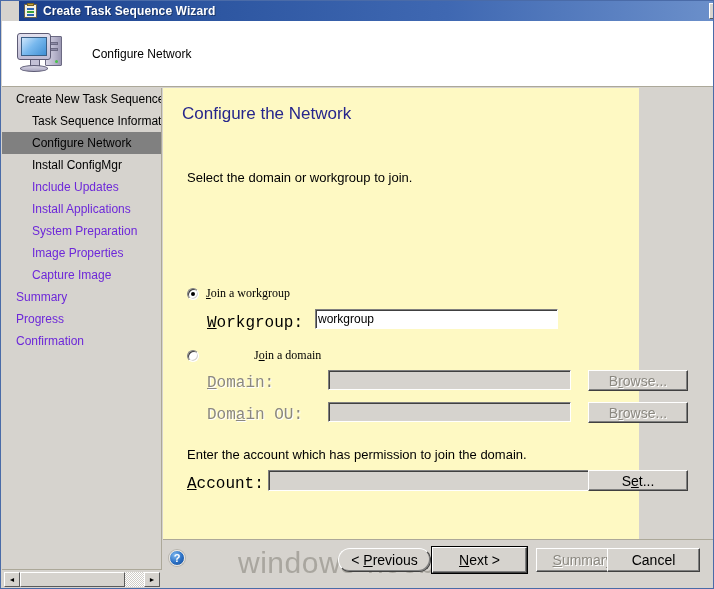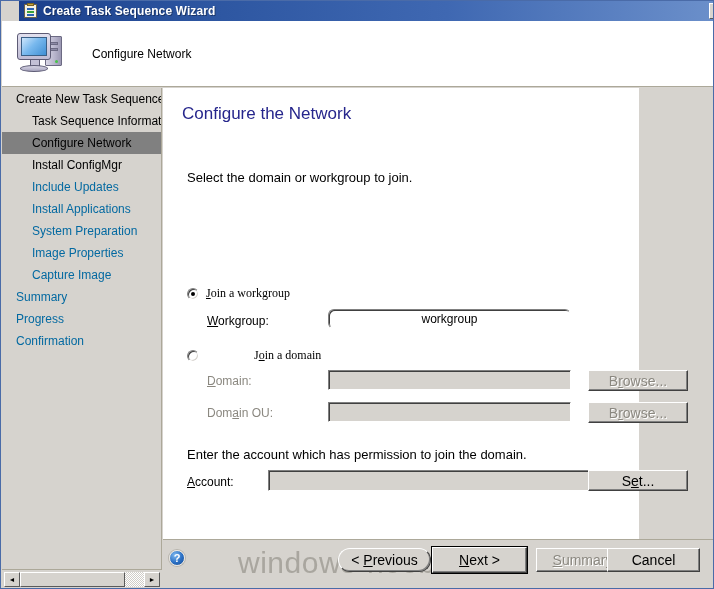--- a/index.html
+++ b/index.html
@@ -193,21 +193,21 @@
     height: 22px;
     line-height: 22px;
     font-size: 12px;
     color: #000000;
     white-space: nowrap;
     padding-left: 14px;
     box-sizing: border-box;
     cursor: default;
   }
   .nav-item.sub { padding-left: 30px; }
-  .nav-item.dim { color: #0369a1; }
+  .nav-item.dim { color: #6d28d9; }
   .nav-item.selected {
     background: #808080;
     color: #000000;
     width: 160px;
   }
 
   
   .sb-scroll {
     position: absolute;
     left: 1px; top: 568px;
@@ -253,23 +253,22 @@
     box-sizing: border-box;
     cursor: default;
   }
 
   
   .main {
     position: absolute;
     left: 162px; top: 87px;
     width: 476px;
     height: 451px;
-    background: #ffffff;
-    box-sizing: border-box;
-    text-align: center;
+    background: #fef9c3;
+    box-sizing: border-box;
   }
   .page-title {
     position: absolute;
     left: 19px; top: 16px;
     font-size: 17px;
     color: #26268c;
     white-space: nowrap;
   }
   .intro-text {
     position: absolute;
@@ -306,23 +305,24 @@
     content: "";
     position: absolute;
     left: 3px; top: 3px;
     width: 4px; height: 4px;
     border-radius: 50%;
     background: #000000;
   }
 
   .fld-label {
     position: absolute;
-    font-size: 12px;
+    font-size: 16px;
     color: #000;
     white-space: nowrap;
+    font-family: Liberation Mono, monospace;
   }
   .fld-label.disabled {
     color: #8b8880;
     text-shadow: 1px 1px 0 #ffffff;
   }
   .textbox {
     position: absolute;
     background: #ffffff;
     border-top: 1px solid #808080;
     border-left: 1px solid #808080;
@@ -482,21 +482,21 @@
 
     <div class="page-title">Configure the Network</div>
     <div class="intro-text">Select the domain or workgroup to join.</div>
 
     <div class="radio-row" style="left:24px; top:198px;">
       <span class="radio checked"></span>
       <span><u class="acc" id="wg-acc">J</u><span id="wg-suf">oin a workgroup</span></span>
     </div>
 
     <div class="fld-label" style="left:44px; top:226px;"><u class="acc" id="wgf-acc">W</u><span id="wgf-suf">orkgroup:</span></div>
-    <div class="textbox" style="left:165px; top:221px; width:243px; height:20px;border-radius:6px;">workgroup</div>
+    <div class="textbox" style="left:152px; top:221px; width:243px; height:20px;">workgroup</div>
 
     <div class="radio-row" style="left:24px; top:260px;gap:48px;">
       <span class="radio"></span>
       <span><span id="dm-pre">J</span><u class="acc" id="dm-acc">o</u><span id="dm-suf">in a domain</span></span>
     </div>
 
     <div class="fld-label disabled" style="left:44px; top:286px;"><u class="acc" id="df-acc">D</u><span id="df-suf">omain:</span></div>
     <div class="textbox disabled" style="left:165px; top:282px; width:243px; height:20px;"></div>
     <div class="btn disabled" style="left:425px; top:282px; width:100px; height:21px;">
         <span><span id="dbb-pre">B</span><u class="acc" id="dbb-acc">r</u><span id="dbb-suf">owse...</span></span>

